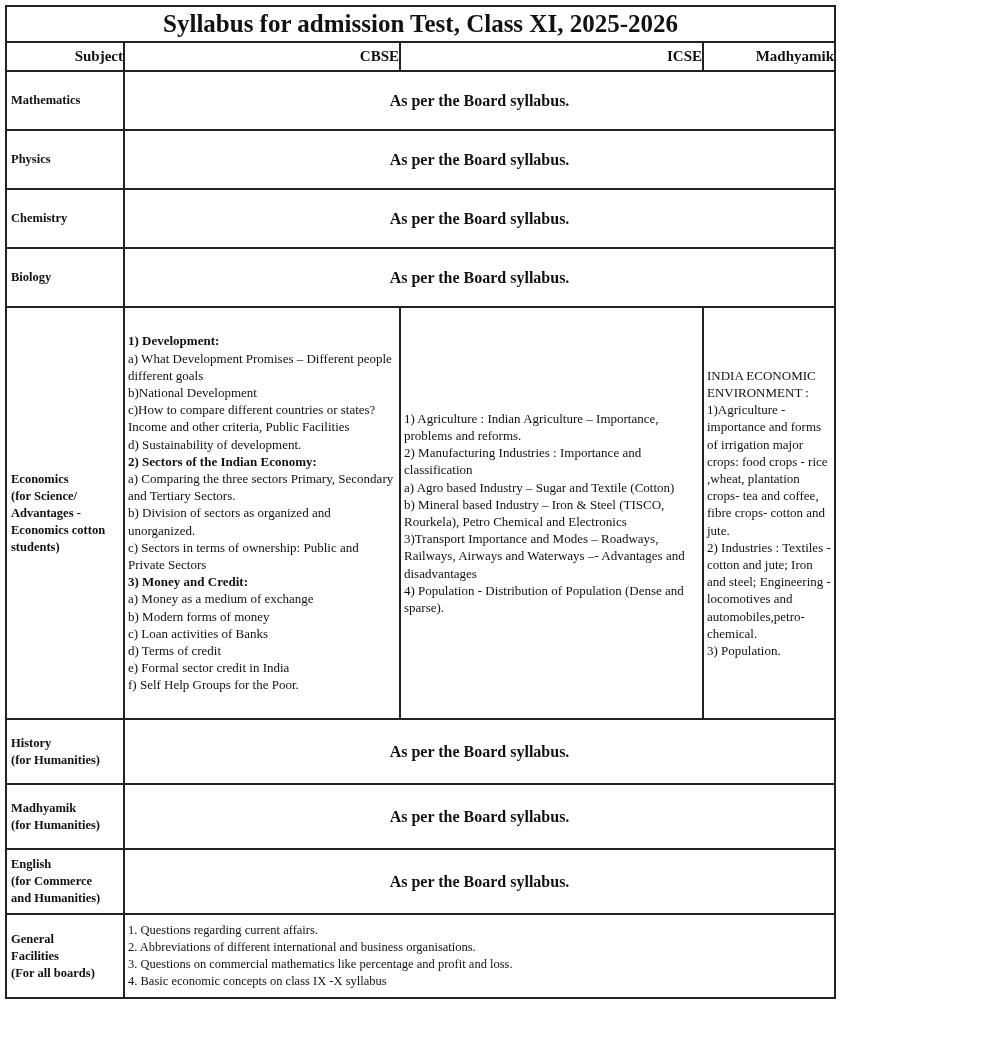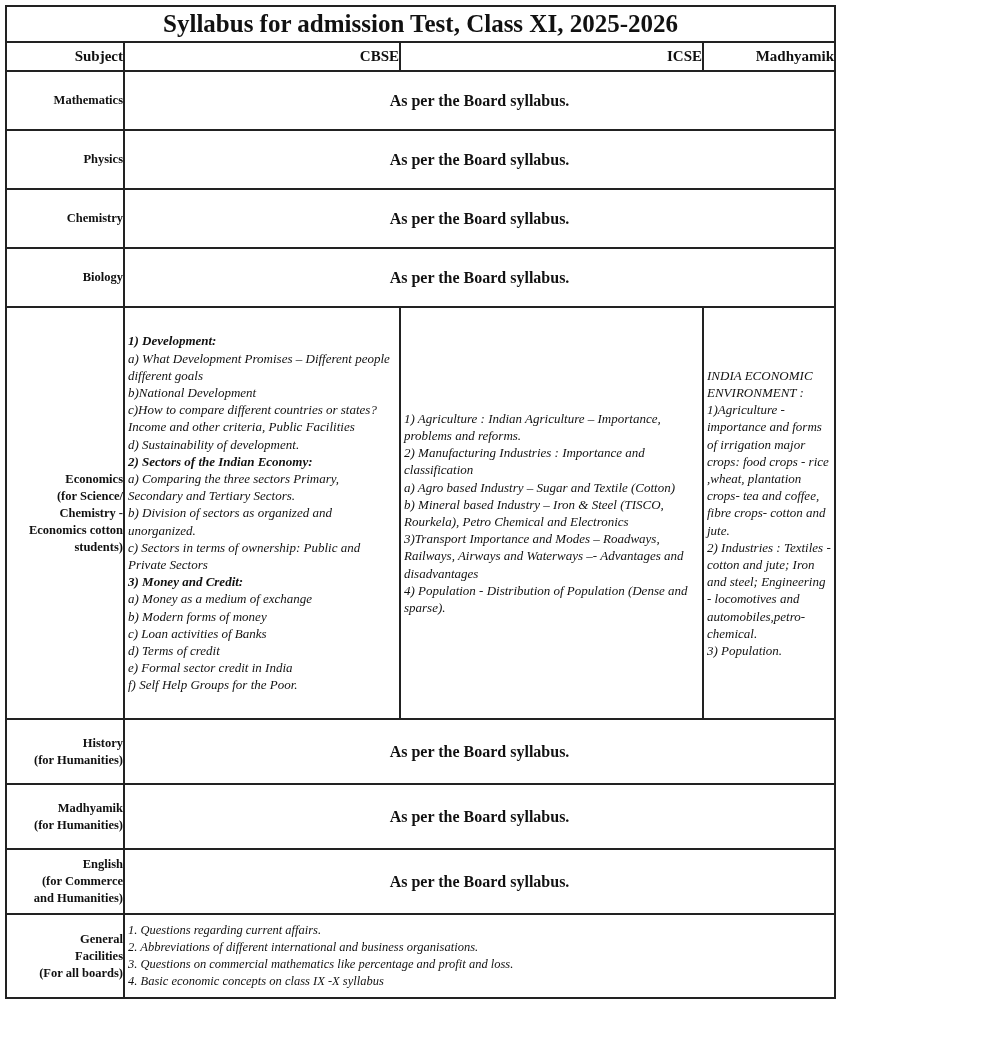--- a/index.html
+++ b/index.html
@@ -2,26 +2,26 @@
 <html><head>
 <meta charset="utf-8">
 <style>
   html, body { margin: 0; padding: 0; background: #ffffff; }
   body { width: 1000px; height: 1038px; position: relative; font-family: "Liberation Serif", serif; color: #111; }
   .sheet { position: absolute; left: 5px; top: 5px; width: 988px; }
   table { border-collapse: collapse; width: 831px; table-layout: fixed; }
   td, th { border: 2px solid #222; padding: 0; vertical-align: middle; }
   .title-cell { height: 34px; text-align: center; font-weight: bold; font-size: 25px; font-family: "Liberation Serif", serif; transform-origin: center; letter-spacing: 0px; }
   .head-cell { height: 27px; text-align: right; font-weight: bold; font-size: 15px; margin-top: 31px; }
-  .subj { font-weight: bold; font-size: 12.5px; line-height: 17px; padding-left: 4px; text-align: right; }
+  .subj { font-weight: bold; font-size: 12.5px; line-height: 17px; padding-left: 4px; text-align: left; }
   .board { text-align: center; font-weight: bold; font-size: 16px; }
   .r60 { height: 59px; }
   .r66 { height: 65px; }
   .econ-row { height: 412px; }
-  .content { font-size: 13px; line-height: 17.2px; padding: 0 3px 0 3px; vertical-align: middle; text-align: left; font-style: italic; }
+  .content { font-size: 13px; line-height: 17.2px; padding: 0 3px 0 3px; vertical-align: middle; text-align: left; }
   .content .line { display: block; }
   .content .bold { font-weight: bold; }
   .ga { font-size: 12.5px; line-height: 17px; padding: 2px 3px; }
   .col-subj { width: 118px; }
   .col-cbse { width: 276px; }
   .col-icse { width: 303px; }
 </style>
 </head>
 <body>
 
@@ -58,21 +58,21 @@
   </tr>
   <tr class="r60">
     <td class="subj">Biology</td>
     <td colspan="3" class="board">As per the Board syllabus.</td>
   </tr>
 
   <tr class="econ-row">
     <td class="subj">
       <span class="line" style="display:block">Economics</span>
       <span class="line" style="display:block">(for Science/</span>
-      <span class="line" style="display:block">Chemistry -</span>
+      <span class="line" style="display:block">Advantages -</span>
       <span class="line" style="display:block">Economics cotton</span>
       <span class="line" style="display:block">students)</span>
     </td>
     <td class="content">
       <span class="line bold">1) Development:</span>
       <span class="line">a) What Development Promises – Different people different goals</span>
       <span class="line">b)National Development</span>
       <span class="line">c)How to compare different countries or states? Income and other criteria, Public Facilities</span>
       <span class="line">d) Sustainability of development.</span>
       <span class="line bold">2) Sectors of the Indian Economy:</span>

